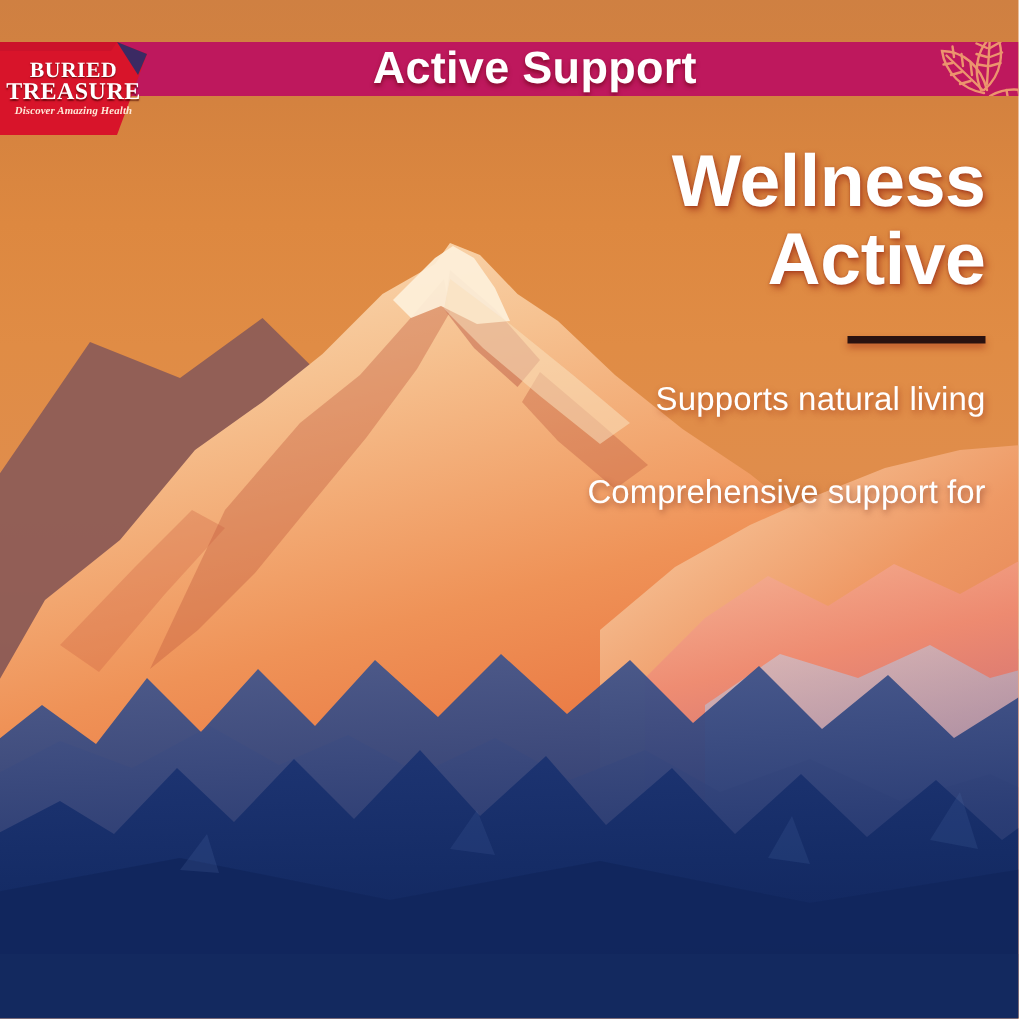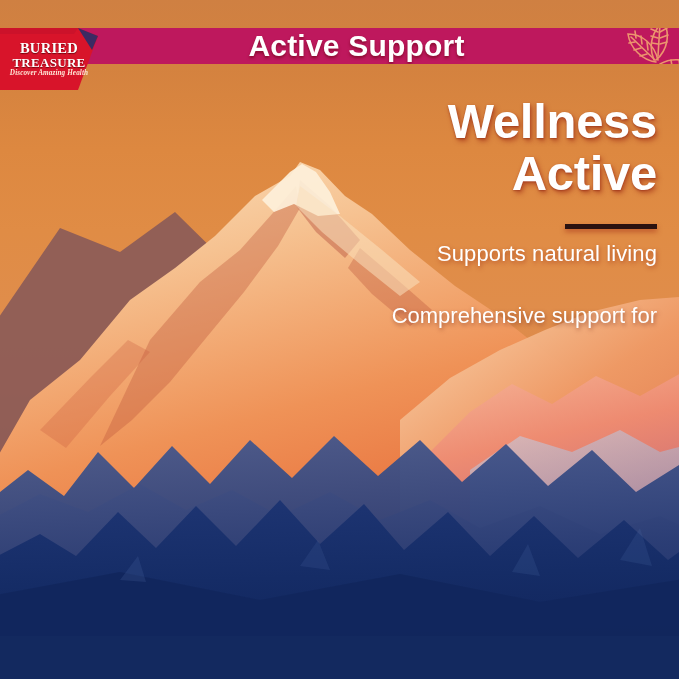--- a/index.html
+++ b/index.html
@@ -101,21 +101,21 @@
   }
   .logo-line1, .logo-line2 {
     color: #ffffff;
     font-family: "Liberation Serif", serif;
     font-weight: bold;
     line-height: 1.0;
     letter-spacing: 0.3px;
     text-shadow: 0 1px 1px rgba(70,0,0,0.7);
   }
   .logo-line1 { font-size: 14.5px; }
-  .logo-line2 { font-size: 13px; text-align: right; }
+  .logo-line2 { font-size: 16px; text-align: right; }
   .logo-tag {
     color: #ffe9d8;
     font-family: "Liberation Serif", serif;
     font-style: italic;
     font-weight: bold;
     font-size: 7.2px;
     margin-top: 0;
     letter-spacing: 0.1px;
     white-space: nowrap;
   }
@@ -142,21 +142,21 @@
 
   .divider {
     margin: 24px 0 0 auto;
     width: 92px;
     height: 5px;
     background: #2a1210;
     box-shadow: 0 3px 5px rgba(160,40,20,0.5);
   }
 
   .tagline {
-    margin-top: 12px;
+    margin-top: 24px;
     color: #ffffff;
     font-size: 22px;
     font-weight: 400;
     letter-spacing: 0.1px;
     text-shadow: 1px 2px 4px rgba(150,40,20,0.55);
   }
 
   .blurb {
     margin-top: 34px;
     color: #ffffff;

